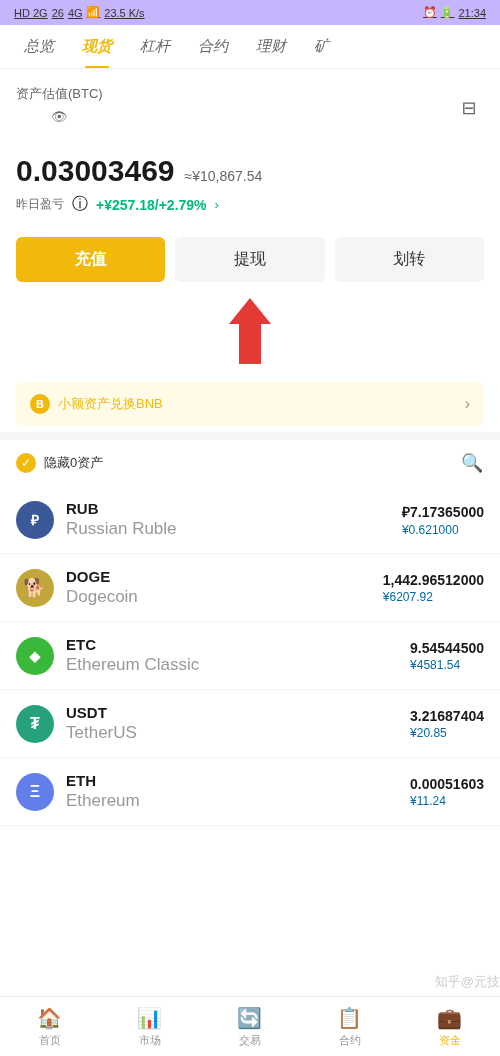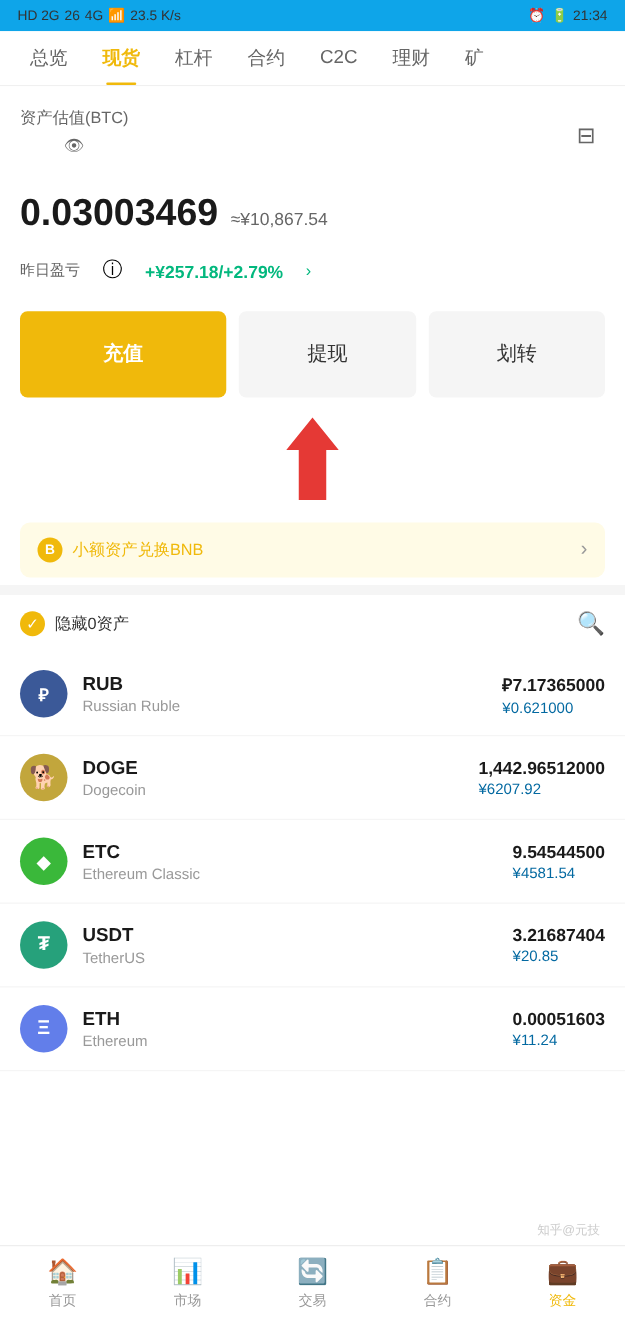--- a/index.html
+++ b/index.html
@@ -6,37 +6,39 @@
     body {
       width: 500px;
       min-height: 1056px;
       font-family: -apple-system, 'PingFang SC', 'Helvetica Neue', sans-serif;
       background: #fff;
       overflow-x: hidden;
     }
 
     
     .status-bar {
-      background: #0ea5e9;
+      background: #c4b5fd;
       padding: 6px 14px;
       display: flex;
       justify-content: space-between;
       align-items: center;
       font-size: 12px;
       color: #333;
+      text-decoration: underline;
     }
     .status-left { display: flex; gap: 4px; align-items: center; font-size: 11px; }
     .status-right { display: flex; gap: 4px; align-items: center; font-size: 11px; }
 
     
     .nav-tabs {
       display: flex;
       border-bottom: 1px solid #f0f0f0;
       padding: 0 10px;
       background: #fff;
+      font-style: italic;
     }
     .nav-tab {
       padding: 12px 14px;
       font-size: 15px;
       color: #666;
       cursor: pointer;
       position: relative;
     }
     .nav-tab.active {
       color: #f0b90b;
@@ -81,41 +83,41 @@
       color: #1a1a1a;
       margin-top: 24px;
     }
     .asset-cny {
       font-size: 14px;
       color: #666;
     }
     .pnl-row {
       display: flex;
       align-items: center;
-      gap: 18px;
-      margin-top: 18px;
+      gap: 8px;
+      margin-top: 6px;
     }
     .pnl-label { font-size: 12px; color: #666; }
     .pnl-value { font-size: 14px; color: #03b87e; font-weight: 600; }
     .pnl-arrow { color: #03b87e; font-size: 13px; }
 
     
     .action-buttons {
       display: flex;
       gap: 10px;
       padding: 12px 16px;
       background: #fff;
     }
     .btn-deposit {
       flex: 1;
       background: #f0b90b;
       color: #fff;
       border: none;
       border-radius: 6px;
-      padding: 24px;
+      padding: 12px;
       font-size: 16px;
       font-weight: 600;
       cursor: pointer;
     }
     .btn-withdraw {
       flex: 1;
       background: #f5f5f5;
       color: #333;
       border: none;
       border-radius: 6px;
@@ -223,21 +225,21 @@
       margin-right: 12px;
       display: flex;
       align-items: center;
       justify-content: center;
       font-weight: 700;
       font-size: 14px;
       flex-shrink: 0;
     }
     .crypto-info { flex: 1; }
     .crypto-symbol { font-size: 15px; font-weight: 600; color: #1a1a1a; }
-    .crypto-name { font-size: 12px; color: #999; margin-top: 2px; }
+    .crypto-name { font-size: 17px; color: #999; margin-top: 2px; }
     .crypto-values { text-align: left; }
     .crypto-amount { font-size: 14px; font-weight: 600; color: #1a1a1a; }
     .crypto-cny { font-size: 12px; color: #0369a1; margin-top: 2px; }
 
     
     .bottom-nav {
       position: fixed;
       bottom: 0;
       width: 500px;
       background: #fff;
@@ -256,22 +258,22 @@
       font-size: 11px;
       color: #999;
     }
     .bottom-nav-item.active { color: #f0b90b; }
     .bottom-nav-icon { font-size: 20px; }
 
     
     .watermark {
       position: fixed;
       bottom: 65px;
-      right: 20px;
-      font-size: 10px;
+      right: 0;
+      font-size: 13px;
       color: #ccc;
     }
     .record-btn {
       width: 30px;
       height: 30px;
       display: flex;
       align-items: center;
       justify-content: center;
       cursor: pointer;
       color: #666;
@@ -294,21 +296,20 @@
     <span>🔋</span>
     <span>21:34</span>
   </div>
 </div>
 
 <div class="nav-tabs">
   <div class="nav-tab">总览</div>
   <div class="nav-tab active">现货</div>
   <div class="nav-tab">杠杆</div>
   <div class="nav-tab">合约</div>
-  <div class="nav-tab">C2C</div>
   <div class="nav-tab">理财</div>
   <div class="nav-tab">矿</div>
 </div>
 
 <div class="asset-section">
   <div style="display:flex; justify-content:space-between; align-items:center;">
     <div class="asset-label">
       <span>资产估值(BTC)</span>
       <span class="eye-icon">👁</span>
     </div>

